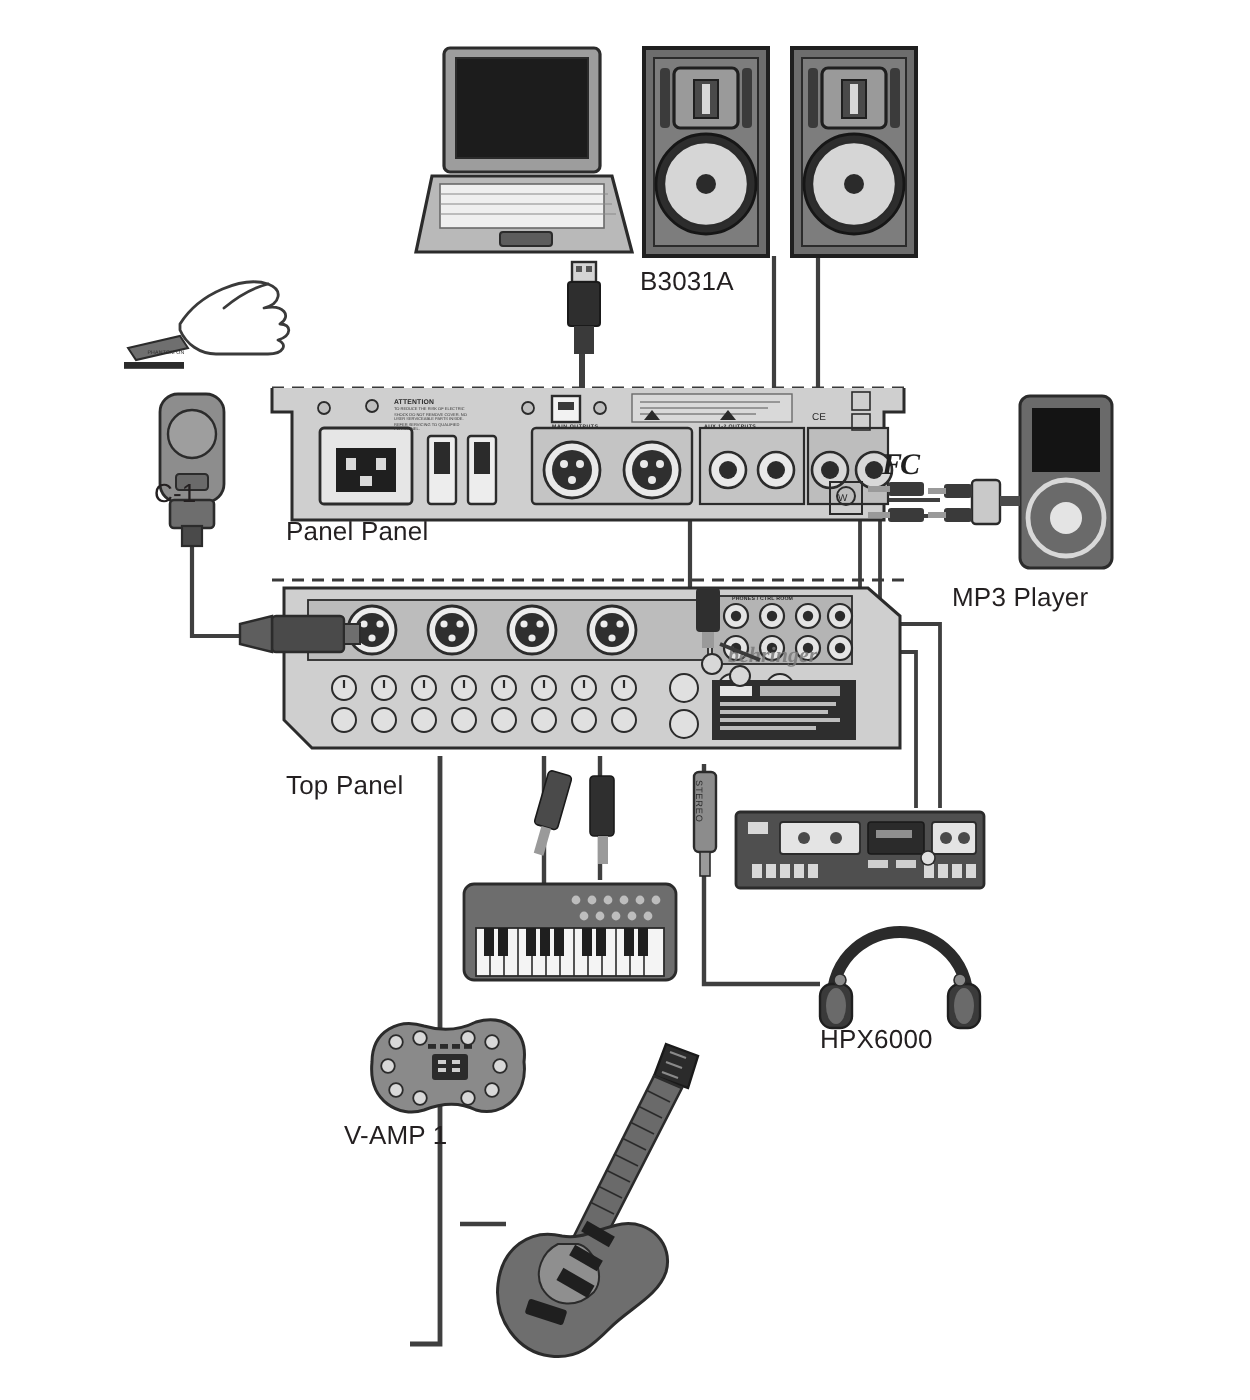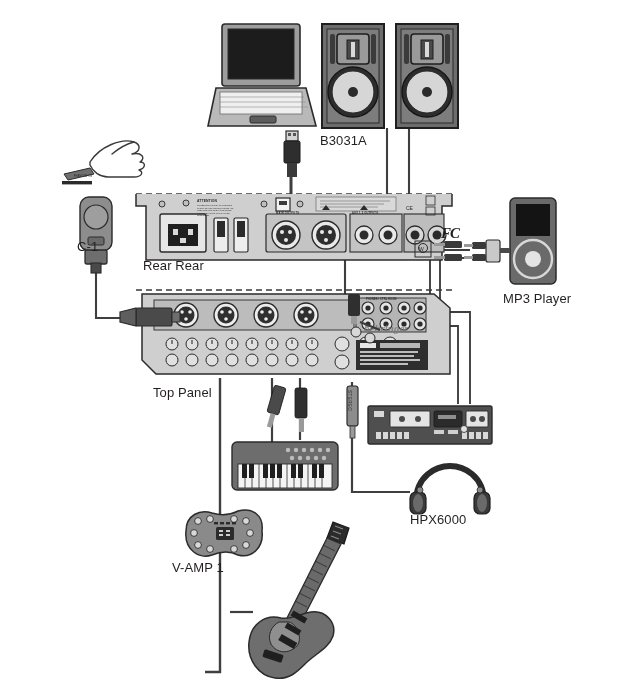--- a/index.html
+++ b/index.html
@@ -194,29 +194,29 @@
             font-family:'Liberation Serif',serif;color:#1f1f1f;letter-spacing:-1px;padding-left:43px;">FC</div>
 <svg width="20" height="20" style="left:414px;top:240px;">
   <rect x="1" y="1" width="16" height="16" fill="none" stroke="#2b2b2b" stroke-width="1"></rect>
   <circle cx="9" cy="8" r="4.5" fill="none" stroke="#2b2b2b" stroke-width="1"></circle>
   <text x="5" y="10.5" font-size="5" fill="#2b2b2b" font-family="Liberation Sans, sans-serif">W</text>
 </svg>
 <div class="tiny" style="left:197px;top:199px;font-size:3.4px;font-weight:bold;">ATTENTION</div>
 <div class="micro" style="left:197px;top:204px;width:38px;white-space:normal;line-height:1.25;">TO REDUCE THE RISK OF ELECTRIC SHOCK DO NOT REMOVE COVER. NO USER SERVICEABLE PARTS INSIDE. REFER SERVICING TO QUALIFIED PERSONNEL.</div>
 <div class="tiny" style="left:276px;top:212px;font-weight:bold;letter-spacing:.3px;">MAIN OUTPUTS</div>
 <div class="tiny" style="left:352px;top:212px;font-weight:bold;letter-spacing:.2px;">AUX 1-2 OUTPUTS</div>
-<div class="lbl" style="left:143px;top:258px;">Rear Rear</div>
+<div class="lbl" style="left:143px;top:258px;">Panel Panel</div>
 
 <svg width="52" height="92" style="left:508px;top:196px;">
   <rect x="2" y="2" width="46" height="86" rx="5" fill="#6a6a6a" stroke="#2b2b2b" stroke-width="1.5"></rect>
   <rect x="8" y="8" width="34" height="32" fill="#141414"></rect>
   <circle cx="25" cy="63" r="19" fill="none" stroke="#d8d8d8" stroke-width="2.4"></circle>
   <circle cx="25" cy="63" r="8" fill="#e4e4e4"></circle>
 </svg>
-<div class="lbl" style="left:503px;top:291px;">MP3 Player</div>
+<div class="lbl" style="left:476px;top:291px;">MP3 Player</div>
 
 <svg width="50" height="34" style="left:462px;top:236px;">
   <rect x="24" y="4" width="14" height="22" rx="2" fill="#c9c9c9" stroke="#2b2b2b" stroke-width="1.2"></rect>
   <rect x="38" y="12" width="10" height="5" fill="#4a4a4a"></rect>
   <rect x="10" y="6" width="14" height="7" rx="1.5" fill="#3a3a3a"></rect>
   <rect x="10" y="18" width="14" height="7" rx="1.5" fill="#3a3a3a"></rect>
   <rect x="2" y="8" width="9" height="3" fill="#9a9a9a"></rect>
   <rect x="2" y="20" width="9" height="3" fill="#9a9a9a"></rect>
 </svg>
 <svg width="34" height="30" style="left:432px;top:238px;">
@@ -316,21 +316,21 @@
   <g fill="#bdbdbd">
     <rect x="226" y="63" width="58" height="2"></rect>
         <rect x="226" y="67" width="54" height="2"></rect>
     <rect x="226" y="71" width="60" height="2"></rect>
         <rect x="226" y="75" width="48" height="2"></rect>
   </g>
 </svg>
 <div style="position:absolute;left:364px;top:322px;font-size:11px;font-style:italic;font-weight:bold;
             color:#7a7a7a;font-family:'Liberation Serif',serif;opacity:.85;">behringer</div>
 <div class="tiny" style="left:366px;top:298px;font-weight:bold;">PHONES / CTRL ROOM</div>
-<div class="lbl" style="left:153px;top:385px;">Top Panel</div>
+<div class="lbl" style="left:143px;top:385px;">Top Panel</div>
 
 <svg width="60" height="28" style="left:118px;top:304px;">
   <rect x="18" y="4" width="36" height="18" rx="2" fill="#4a4a4a" stroke="#2b2b2b" stroke-width="1.2"></rect>
   <path d="M2,8 L18,4 L18,22 L2,18 Z" fill="#5e5e5e" stroke="#2b2b2b" stroke-width="1.2"></path>
   <rect x="54" y="8" width="8" height="10" fill="#6e6e6e" stroke="#2b2b2b" stroke-width="1"></rect>
 </svg>
 
 <svg width="60" height="60" style="left:336px;top:292px;">
   <rect x="12" y="2" width="12" height="22" rx="2" fill="#2f2f2f"></rect>
   <rect x="15" y="24" width="6" height="8" fill="#9a9a9a"></rect>

